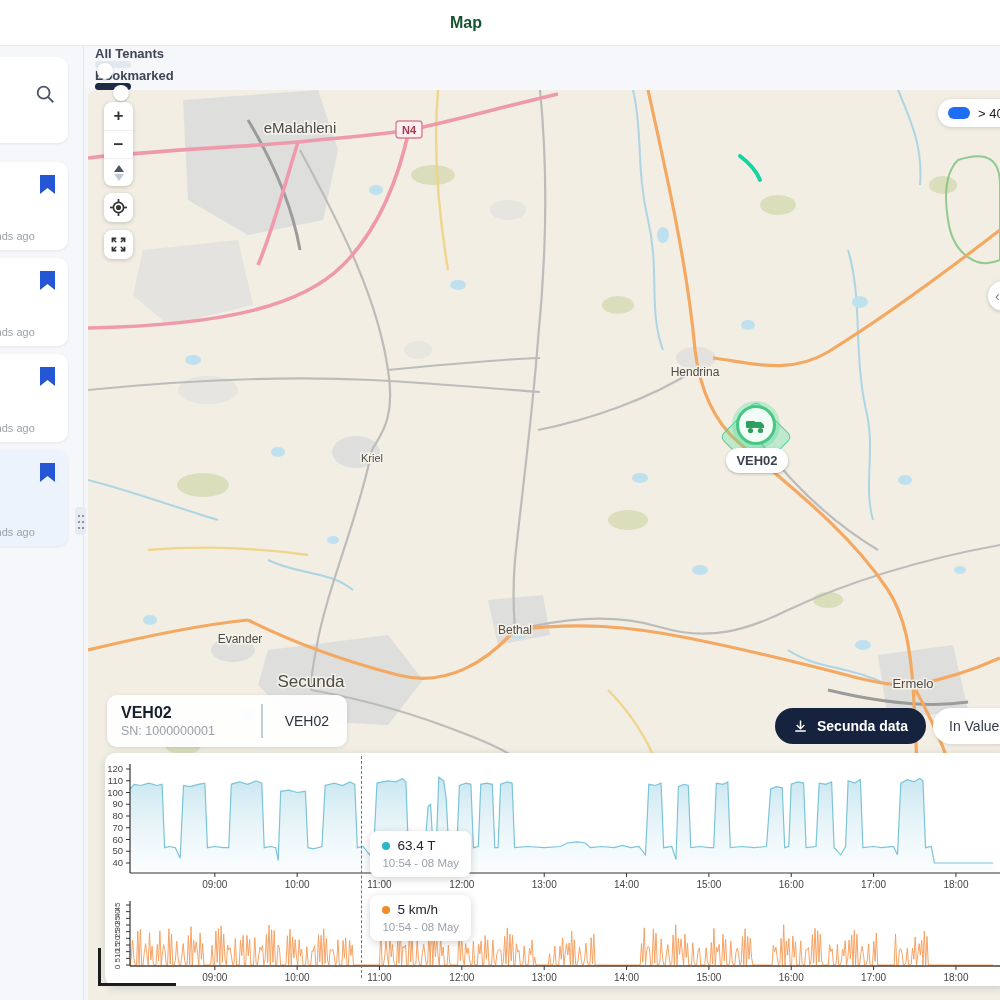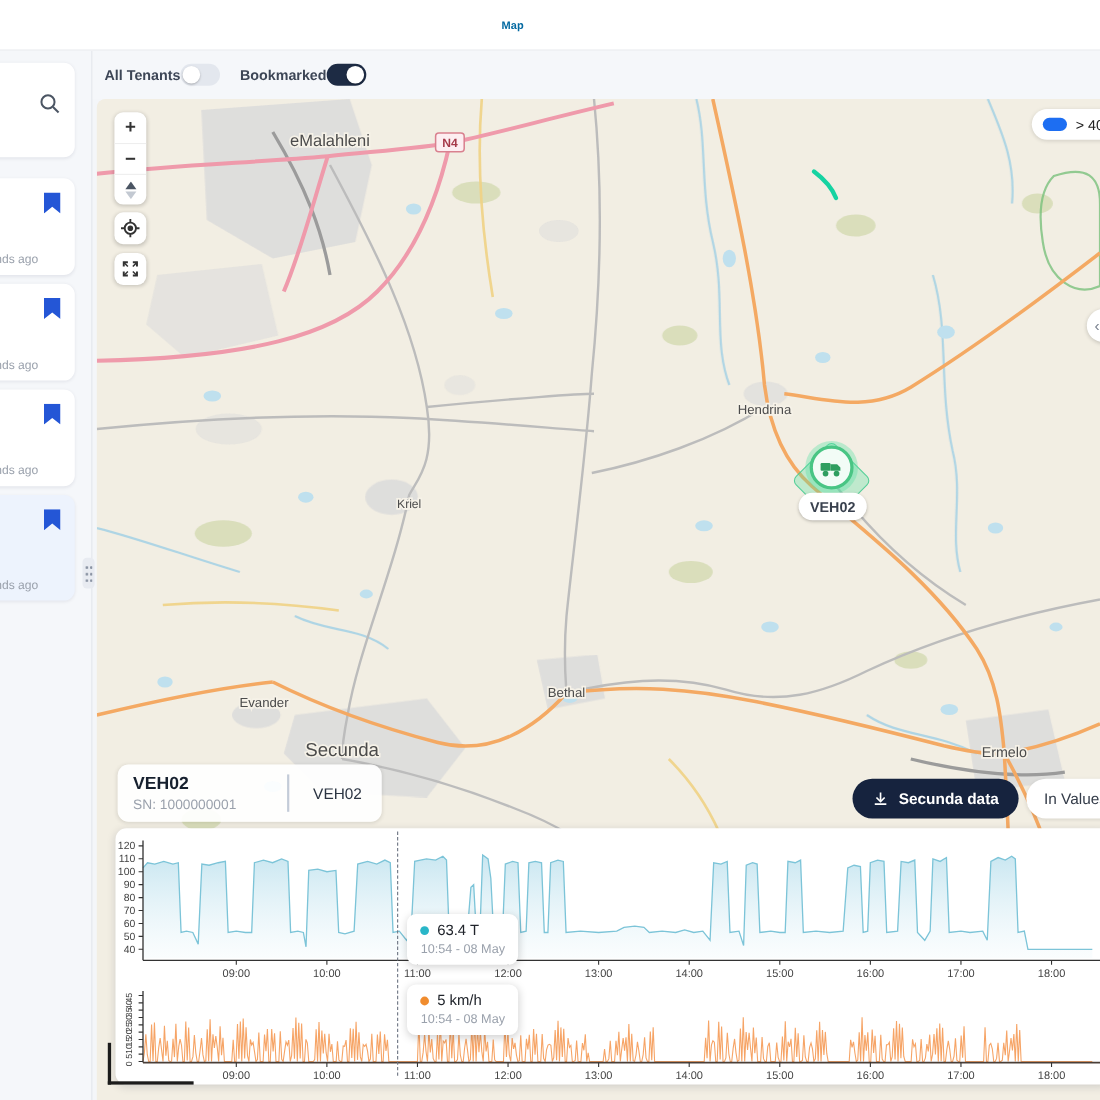--- a/index.html
+++ b/index.html
@@ -2,23 +2,23 @@
 <html><head>
 <meta charset="utf-8">
 <style>
   html,body{margin:0;padding:0;width:1000px;height:1000px;overflow:hidden;
     font-family:"Liberation Sans",sans-serif;background:#f4f6f9;position:relative;}
   *{box-sizing:border-box;}
   .abs{position:absolute;}
   
   #header{left:0;top:0;width:1000px;height:46px;background:#fff;border-bottom:1px solid #e8eaee;z-index:40;}
   #page-title{left:0;top:0;width:932px;height:46px;display:flex;align-items:center;justify-content:center;
-    font-size:10px;font-weight:700;color:#0369a1;}
-  
-  #subbar{left:84px;top:46px;width:916px;height:44px;background:#f5f7fa;z-index:30;display:flex;align-items:center;padding-left:11px;}
+    font-size:16px;font-weight:700;color:#14532d;}
+  
+  #subbar{left:84px;top:46px;width:916px;height:44px;background:#f5f7fa;z-index:30;display:flex;padding-left:11px;flex-direction:column;}
   .toggle-label{font-size:13px;font-weight:700;color:#3d4656;}
   .toggle{width:36px;height:20px;border-radius:10px;position:relative;cursor:pointer;}
   .toggle.off{background:#e3e7ee;}
   .toggle.on{background:#1d2b44;}
   .toggle .knob{position:absolute;top:2px;width:16px;height:16px;border-radius:50%;background:#fff;box-shadow:0 1px 2px rgba(0,0,0,.25);}
   .toggle.off .knob{left:2px;}
   .toggle.on .knob{right:2px;}
   .tgl-gap{width:18px;}
   
   #sidebar{left:0;top:46px;width:84px;height:954px;background:#f5f7fa;border-right:1px solid #e3e6ec;z-index:35;}

